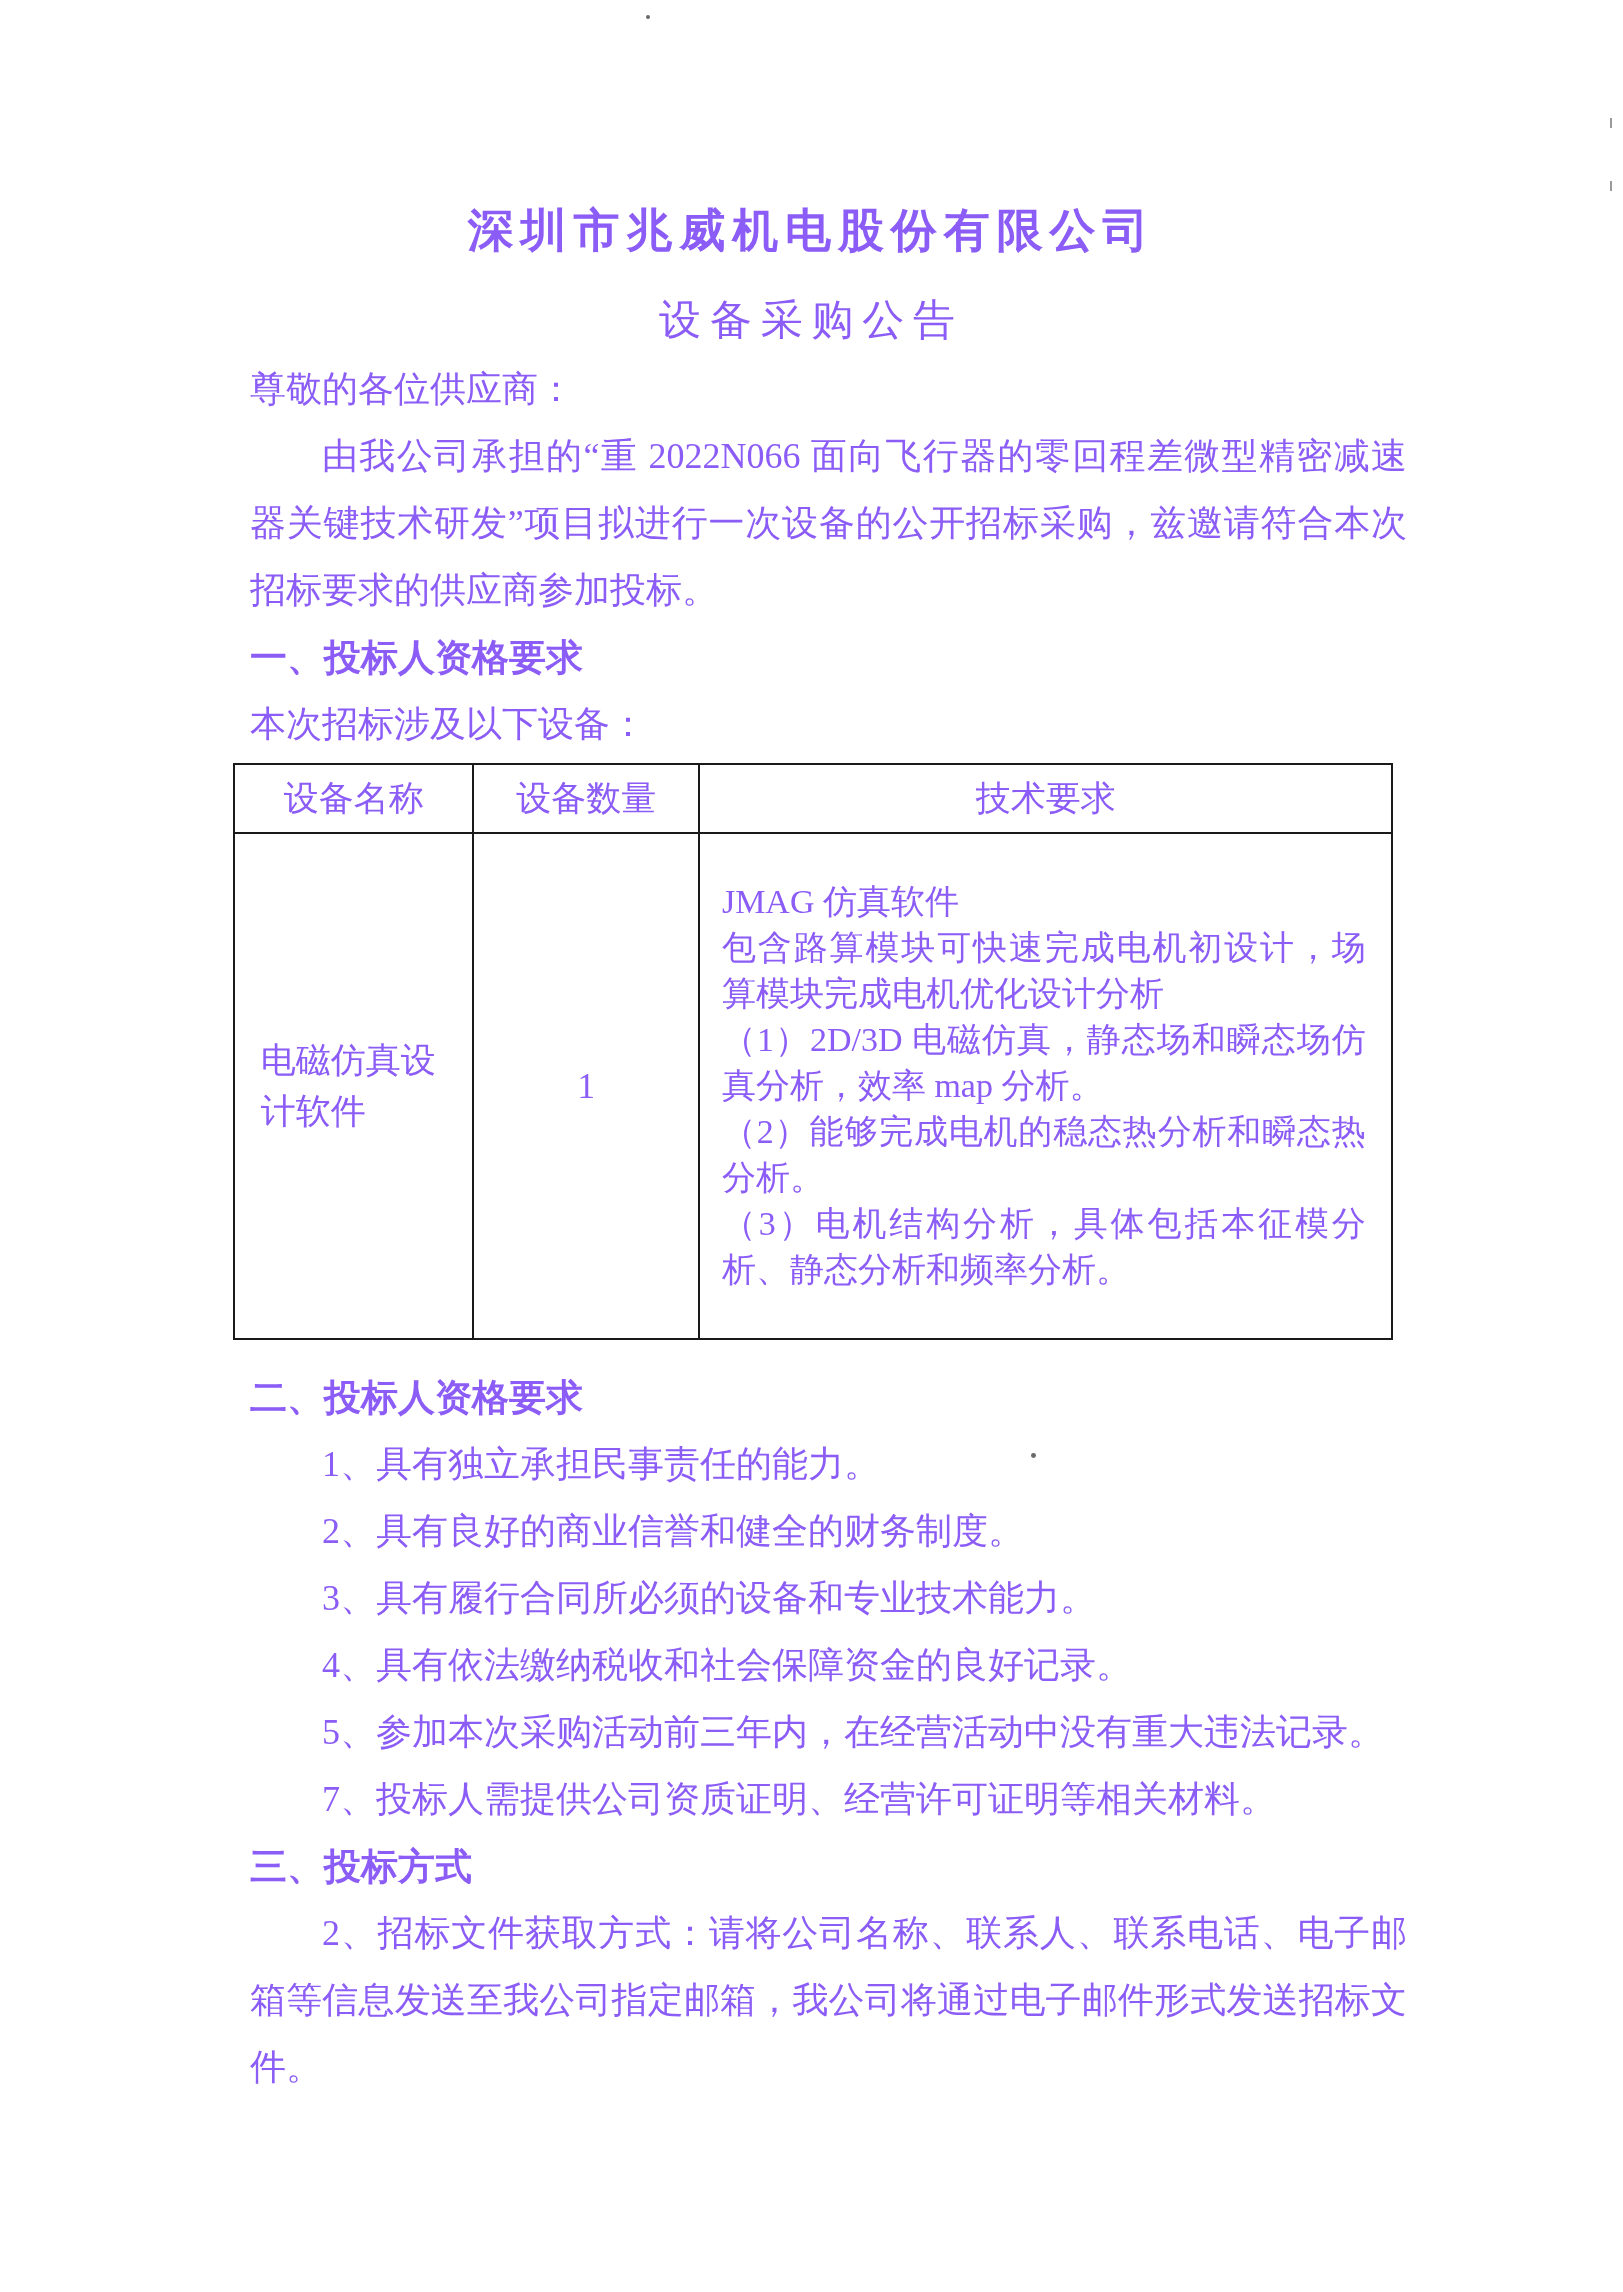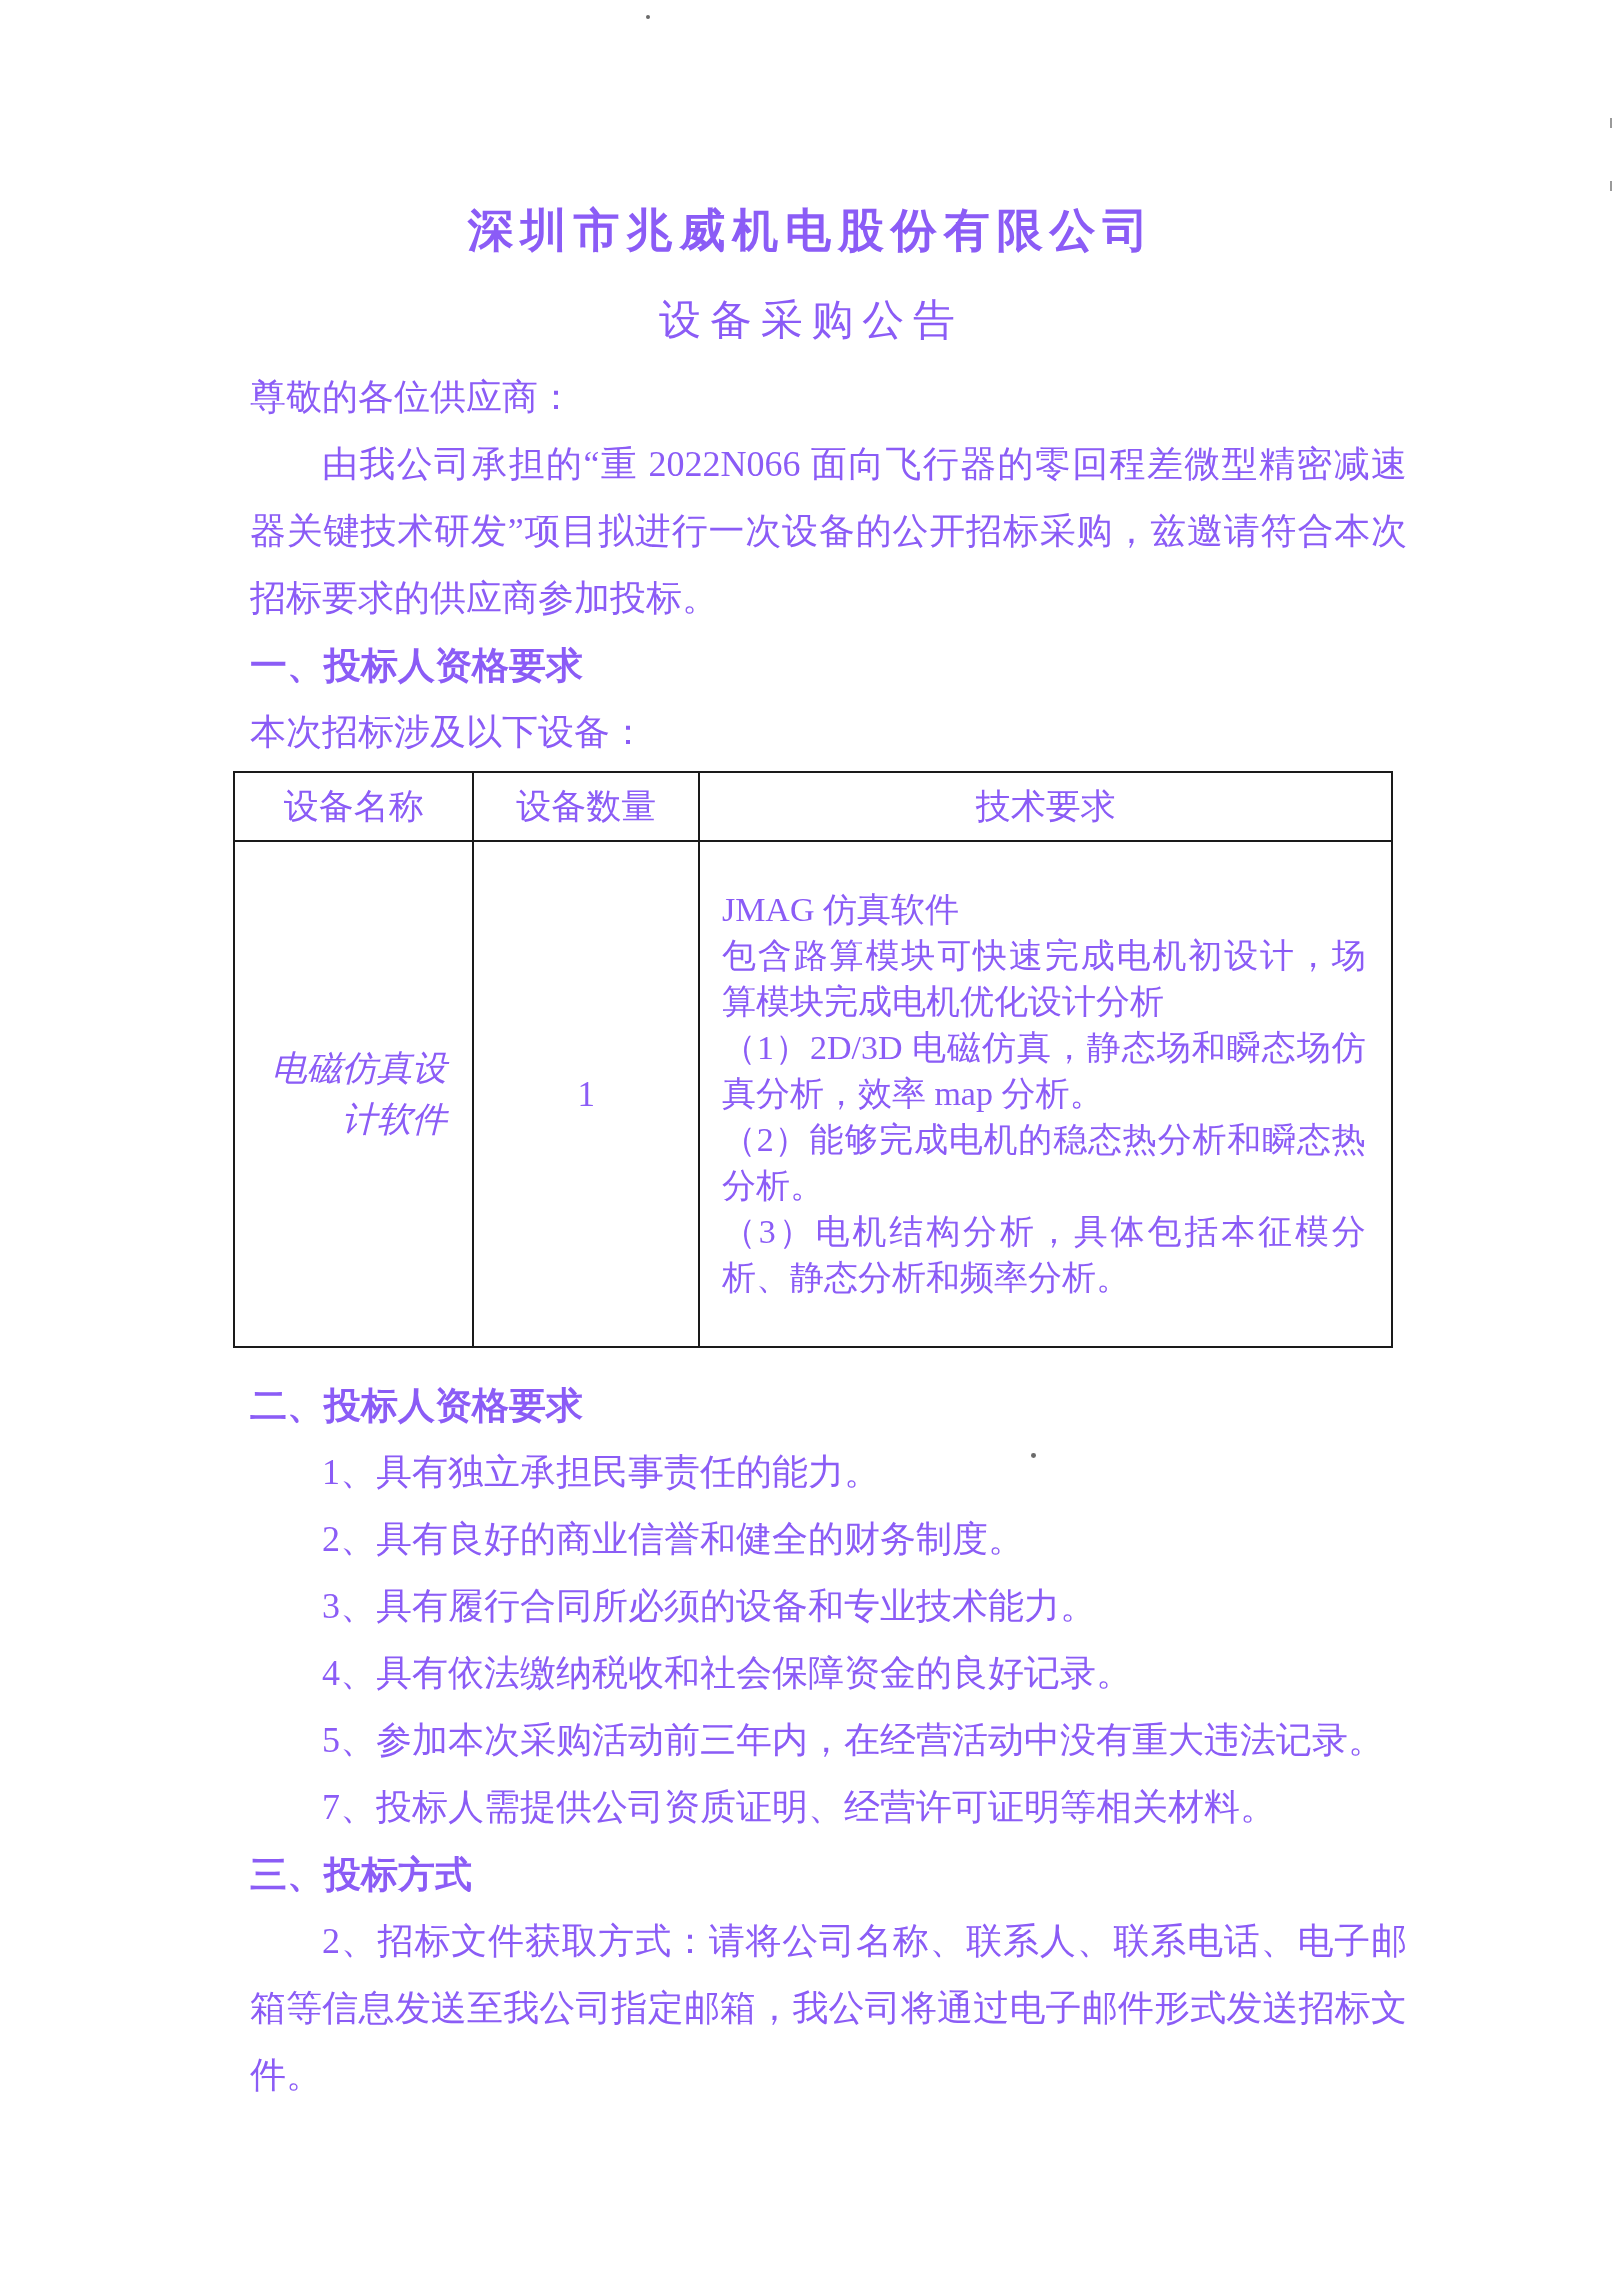--- a/index.html
+++ b/index.html
@@ -30,21 +30,21 @@
     margin: 33px 0 0 0;
     text-align: center;
     font-size: 42px;
     font-weight: 500;
     letter-spacing: 8.8px;
     line-height: 55px;
   }
   .content {
     position: absolute;
     left: 250px;
-    top: 344px;
+    top: 336px;
     width: 1157px;
     font-size: 36px;
     line-height: 67px;
   }
   .greeting {
     margin: 19.6px 0 0 0;
   }
   .intro {
     margin: 0;
     text-indent: 2em;
@@ -79,25 +79,24 @@
   table.equip th {
     height: 65px;
     font-size: 35px;
     text-align: center;
     line-height: 43px;
   }
   col.c1 { width: 239px; }
   col.c2 { width: 226px; }
   col.c3 { width: 693px; }
   td.name-cell {
-    text-align: right;
+    text-align: left;
     font-size: 35px;
     line-height: 51px;
     padding: 0 25.5px;
-    font-style: italic;
   }
   td.qty-cell {
     text-align: center;
     font-size: 35px;
   }
   td.req-cell {
     height: 446px;
     padding: 29px 25.5px 29px 21.6px;
     font-size: 34px;
     line-height: 46px;

